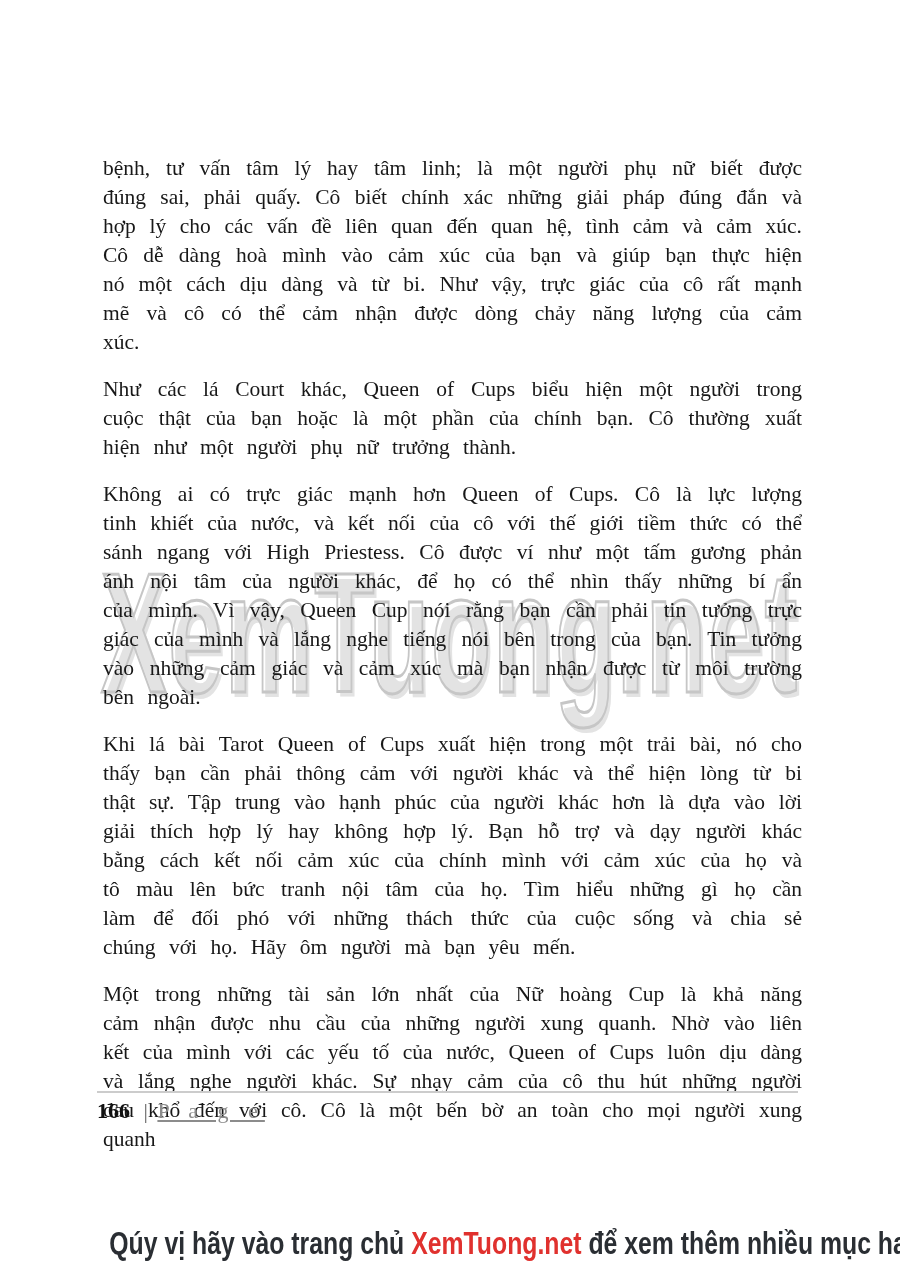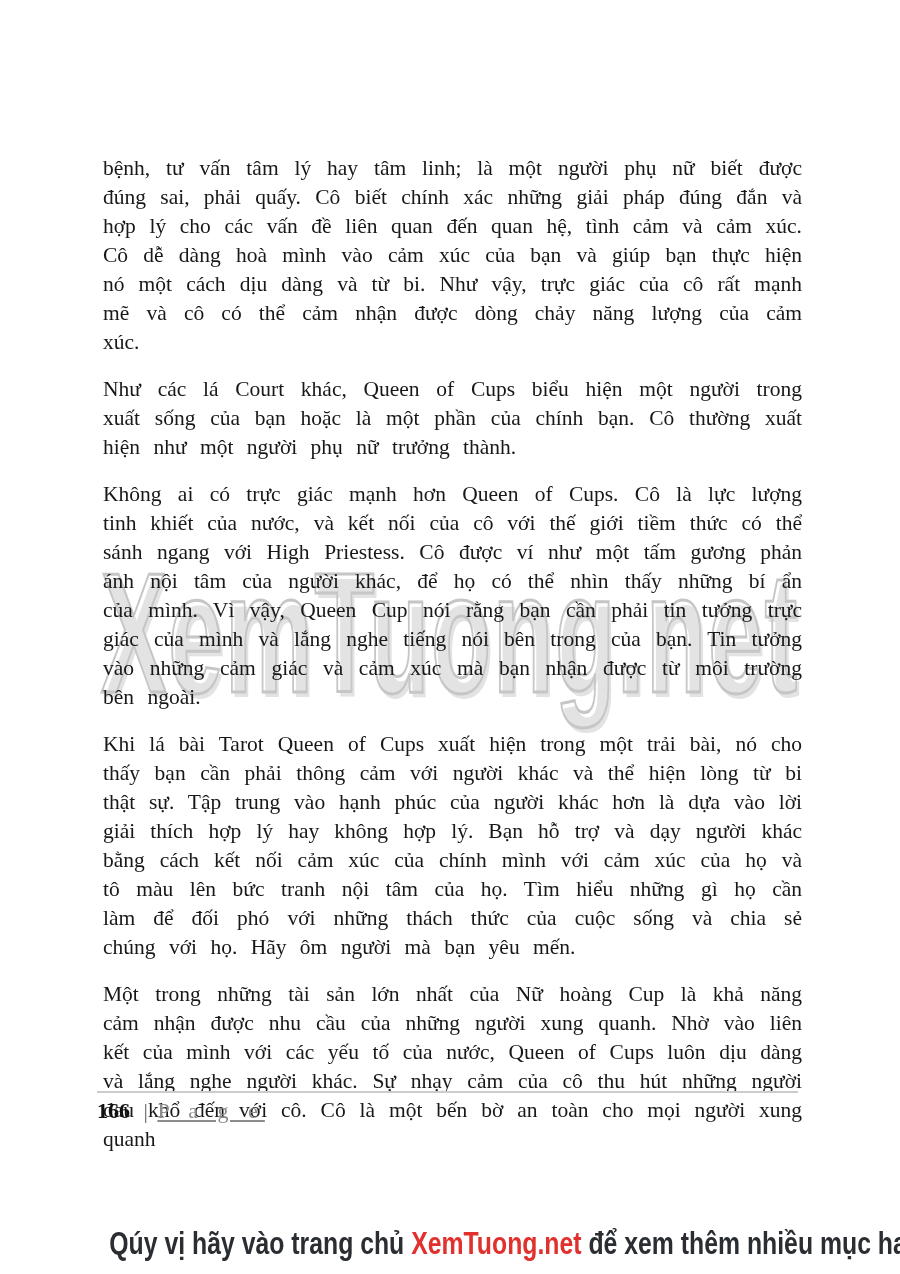--- a/index.html
+++ b/index.html
@@ -78,21 +78,21 @@
 </style>
 </head>
 <body>
 
 <div class="page">
 
   <div class="watermark">XemTuong.net</div>
 
   <div class="content">
     <p>bệnh, tư vấn tâm lý hay tâm linh; là một người phụ nữ biết được đúng sai, phải quấy. Cô biết chính xác những giải pháp đúng đắn và hợp lý cho các vấn đề liên quan đến quan hệ, tình cảm và cảm xúc. Cô dễ dàng hoà mình vào cảm xúc của bạn và giúp bạn thực hiện nó một cách dịu dàng và từ bi. Như vậy, trực giác của cô rất mạnh mẽ và cô có thể cảm nhận được dòng chảy năng lượng của cảm xúc.</p>
-    <p>Như các lá Court khác, Queen of Cups biểu hiện một người trong xuất sống của bạn hoặc là một phần của chính bạn. Cô thường xuất hiện như một người phụ nữ trưởng thành.</p>
+    <p>Như các lá Court khác, Queen of Cups biểu hiện một người trong cuộc thật của bạn hoặc là một phần của chính bạn. Cô thường xuất hiện như một người phụ nữ trưởng thành.</p>
     <p>Không ai có trực giác mạnh hơn Queen of Cups. Cô là lực lượng tinh khiết của nước, và kết nối của cô với thế giới tiềm thức có thể sánh ngang với High Priestess. Cô được ví như một tấm gương phản ánh nội tâm của người khác, để họ có thể nhìn thấy những bí ẩn của mình. Vì vậy, Queen Cup nói rằng bạn cần phải tin tưởng trực giác của mình và lắng nghe tiếng nói bên trong của bạn. Tin tưởng vào những cảm giác và cảm xúc mà bạn  nhận được từ môi trường bên ngoài.</p>
     <p>Khi lá bài Tarot Queen of Cups xuất hiện trong một trải bài, nó cho thấy bạn cần phải thông cảm với người khác và thể hiện lòng từ bi thật sự. Tập trung vào hạnh phúc của người khác hơn là dựa vào lời giải thích hợp lý hay không hợp lý. Bạn hỗ trợ và dạy người khác bằng cách kết nối cảm xúc của chính mình với cảm xúc của họ và tô màu lên bức tranh nội tâm của họ. Tìm hiểu những gì họ cần làm để đối phó với những thách thức của cuộc sống và chia sẻ chúng với họ. Hãy ôm người mà bạn yêu mến.</p>
     <p>Một trong những tài sản lớn nhất của Nữ hoàng Cup là khả năng cảm nhận được nhu cầu của những người xung quanh. Nhờ vào liên kết của mình với các yếu tố của nước, Queen of Cups luôn dịu dàng và lắng nghe người khác. Sự nhạy cảm của cô thu hút những người đau khổ đến với cô. Cô là một bến bờ an toàn cho mọi người xung quanh</p>
   </div>
 
   <div class="page-footer">
     <span class="page-num">166</span>
     <span class="page-sep">|</span>
     <span class="page-word">P a g e</span>
   </div>

